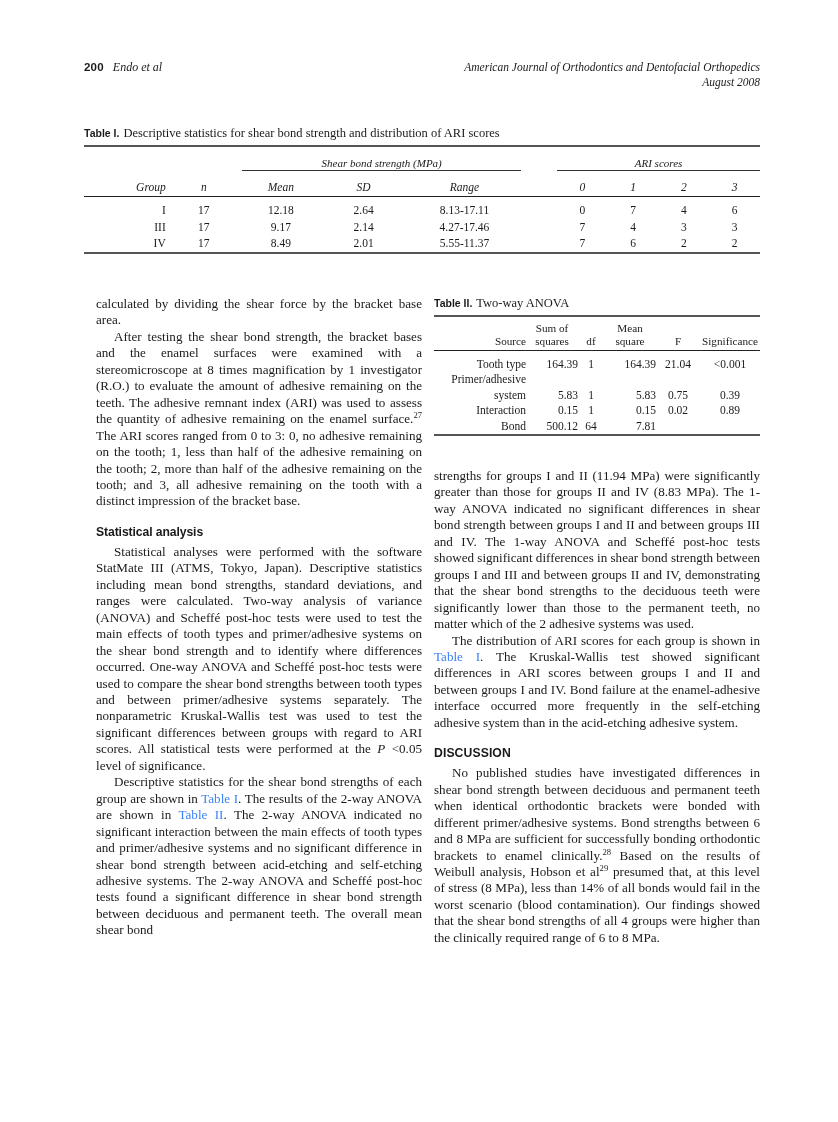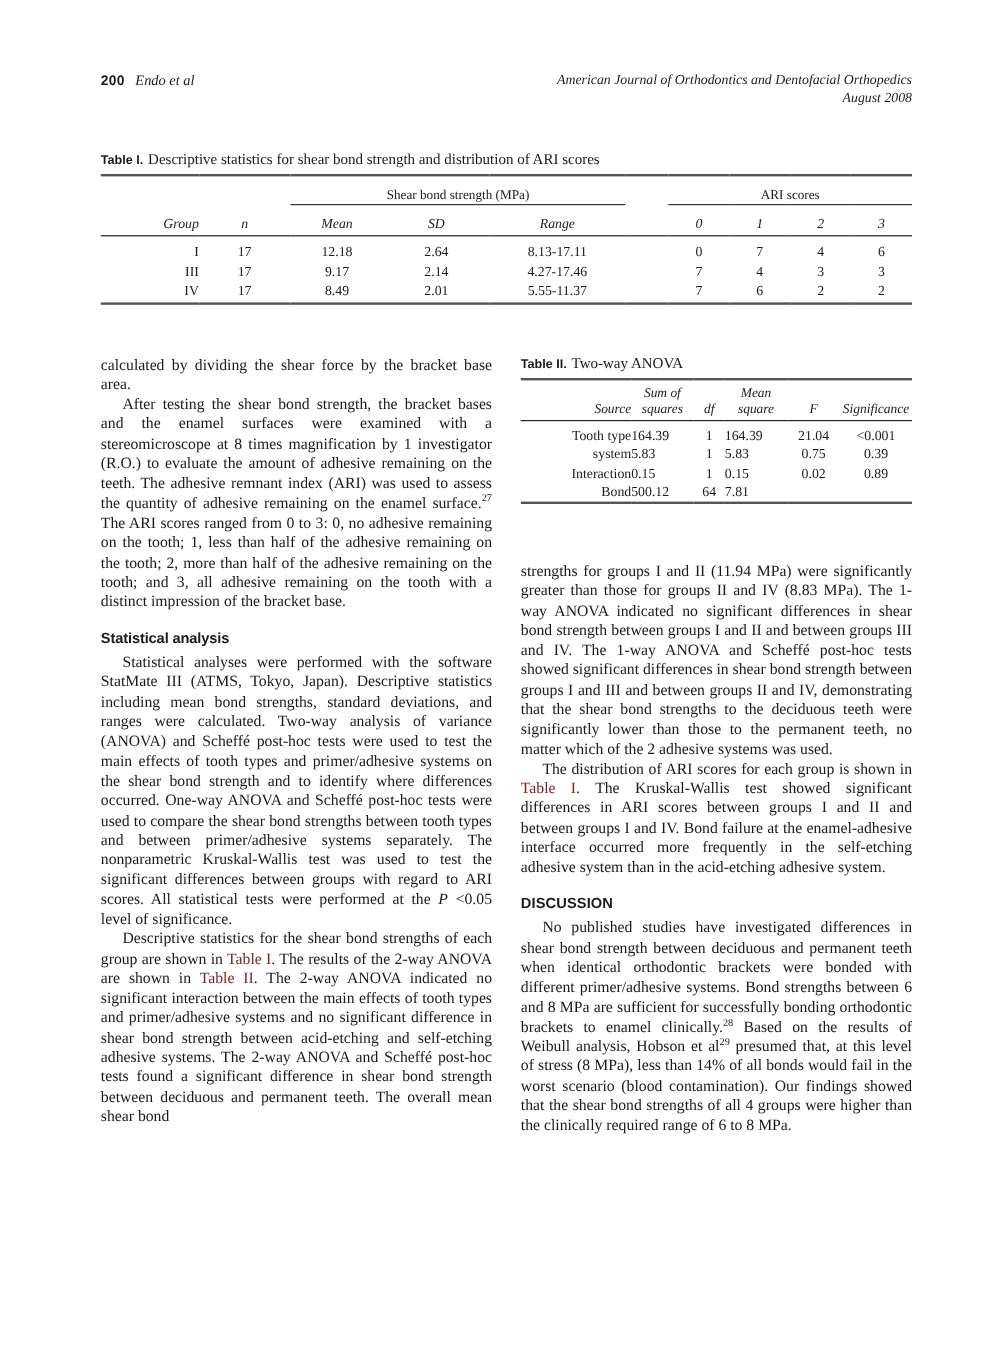--- a/index.html
+++ b/index.html
@@ -91,20 +91,21 @@
   table.journal-table td, table.journal-table th {
     padding: 0;
     font-weight: normal;
   }
 
   .rule-thick { border-top: 2.2px solid #555; }
   .rule-thin  { border-top: 1px solid #222; }
 
   
   #table1 .grouphead-row td {
+    font-style: italic;
     font-size: 11px;
     text-align: center;
     padding-bottom: 1px;
     height: 17px;
     vertical-align: bottom;
   }
   #table1 .grouphead-row td.span-rule {
     border-bottom: 0.9px solid #333;
   }
   #table1 .colhead-row td {
@@ -116,26 +117,26 @@
   }
   #table1 .body-row td {
     font-size: 11.5px;
     height: 16.5px;
     vertical-align: middle;
   }
   #table1 tr.spacer-row-sm td { height: 5px; }
 
   .c-left   { text-align: right; }
   .c-center { text-align: center; }
-  .c-right  { }
+  .c-right  { text-align: right; }
 
   
   .col-left {
     position: absolute;
-    left: 0;
+    left: 12px;
     top: 296px;
     width: 326px;
   }
   .col-right {
     position: absolute;
     left: 350px;
     top: 296px;
     width: 326px;
   }
   p.body {
@@ -153,37 +154,36 @@
     font-weight: bold;
     margin: 14px 0 4px 0;
     line-height: 16px;
     letter-spacing: -0.1px;
   }
   h3.subhead.caps {
     text-transform: none;
     letter-spacing: 0.1px;
   }
   .xref {
-    color: #7f1d1d;
+    color: #3b82f6;
   }
   sup {
     font-size: 8.6px;
     vertical-align: super;
     line-height: 0;
   }
 
   
   .table2-wrap {
     position: absolute;
     left: 350px;
     top: 296px;
     width: 326px;
   }
   #table2 .colhead-row td {
-    font-style: italic;
     font-size: 11.2px;
     vertical-align: bottom;
     padding-bottom: 3px;
     line-height: 12.6px;
   }
   #table2 .body-row td {
     font-size: 11.5px;
     height: 15.5px;
     vertical-align: middle;
   }
@@ -343,20 +343,28 @@
 
         <tr class="body-row">
           <td class="c-left">Tooth type</td>
           <td class="c-right">164.39</td>
           <td class="c-center">1</td>
           <td class="c-right">164.39</td>
           <td class="c-center">21.04</td>
           <td class="c-center">&lt;0.001</td>
         </tr>
         <tr class="body-row">
+          <td class="c-left">Primer/adhesive</td>
+          <td class="c-right"></td>
+          <td class="c-center"></td>
+          <td class="c-right"></td>
+          <td class="c-center"></td>
+          <td class="c-center"></td>
+        </tr>
+        <tr class="body-row">
           <td class="c-left indent-cell">system</td>
           <td class="c-right">5.83</td>
           <td class="c-center">1</td>
           <td class="c-right">5.83</td>
           <td class="c-center">0.75</td>
           <td class="c-center">0.39</td>
         </tr>
         <tr class="body-row">
           <td class="c-left">Interaction</td>
           <td class="c-right">0.15</td>

